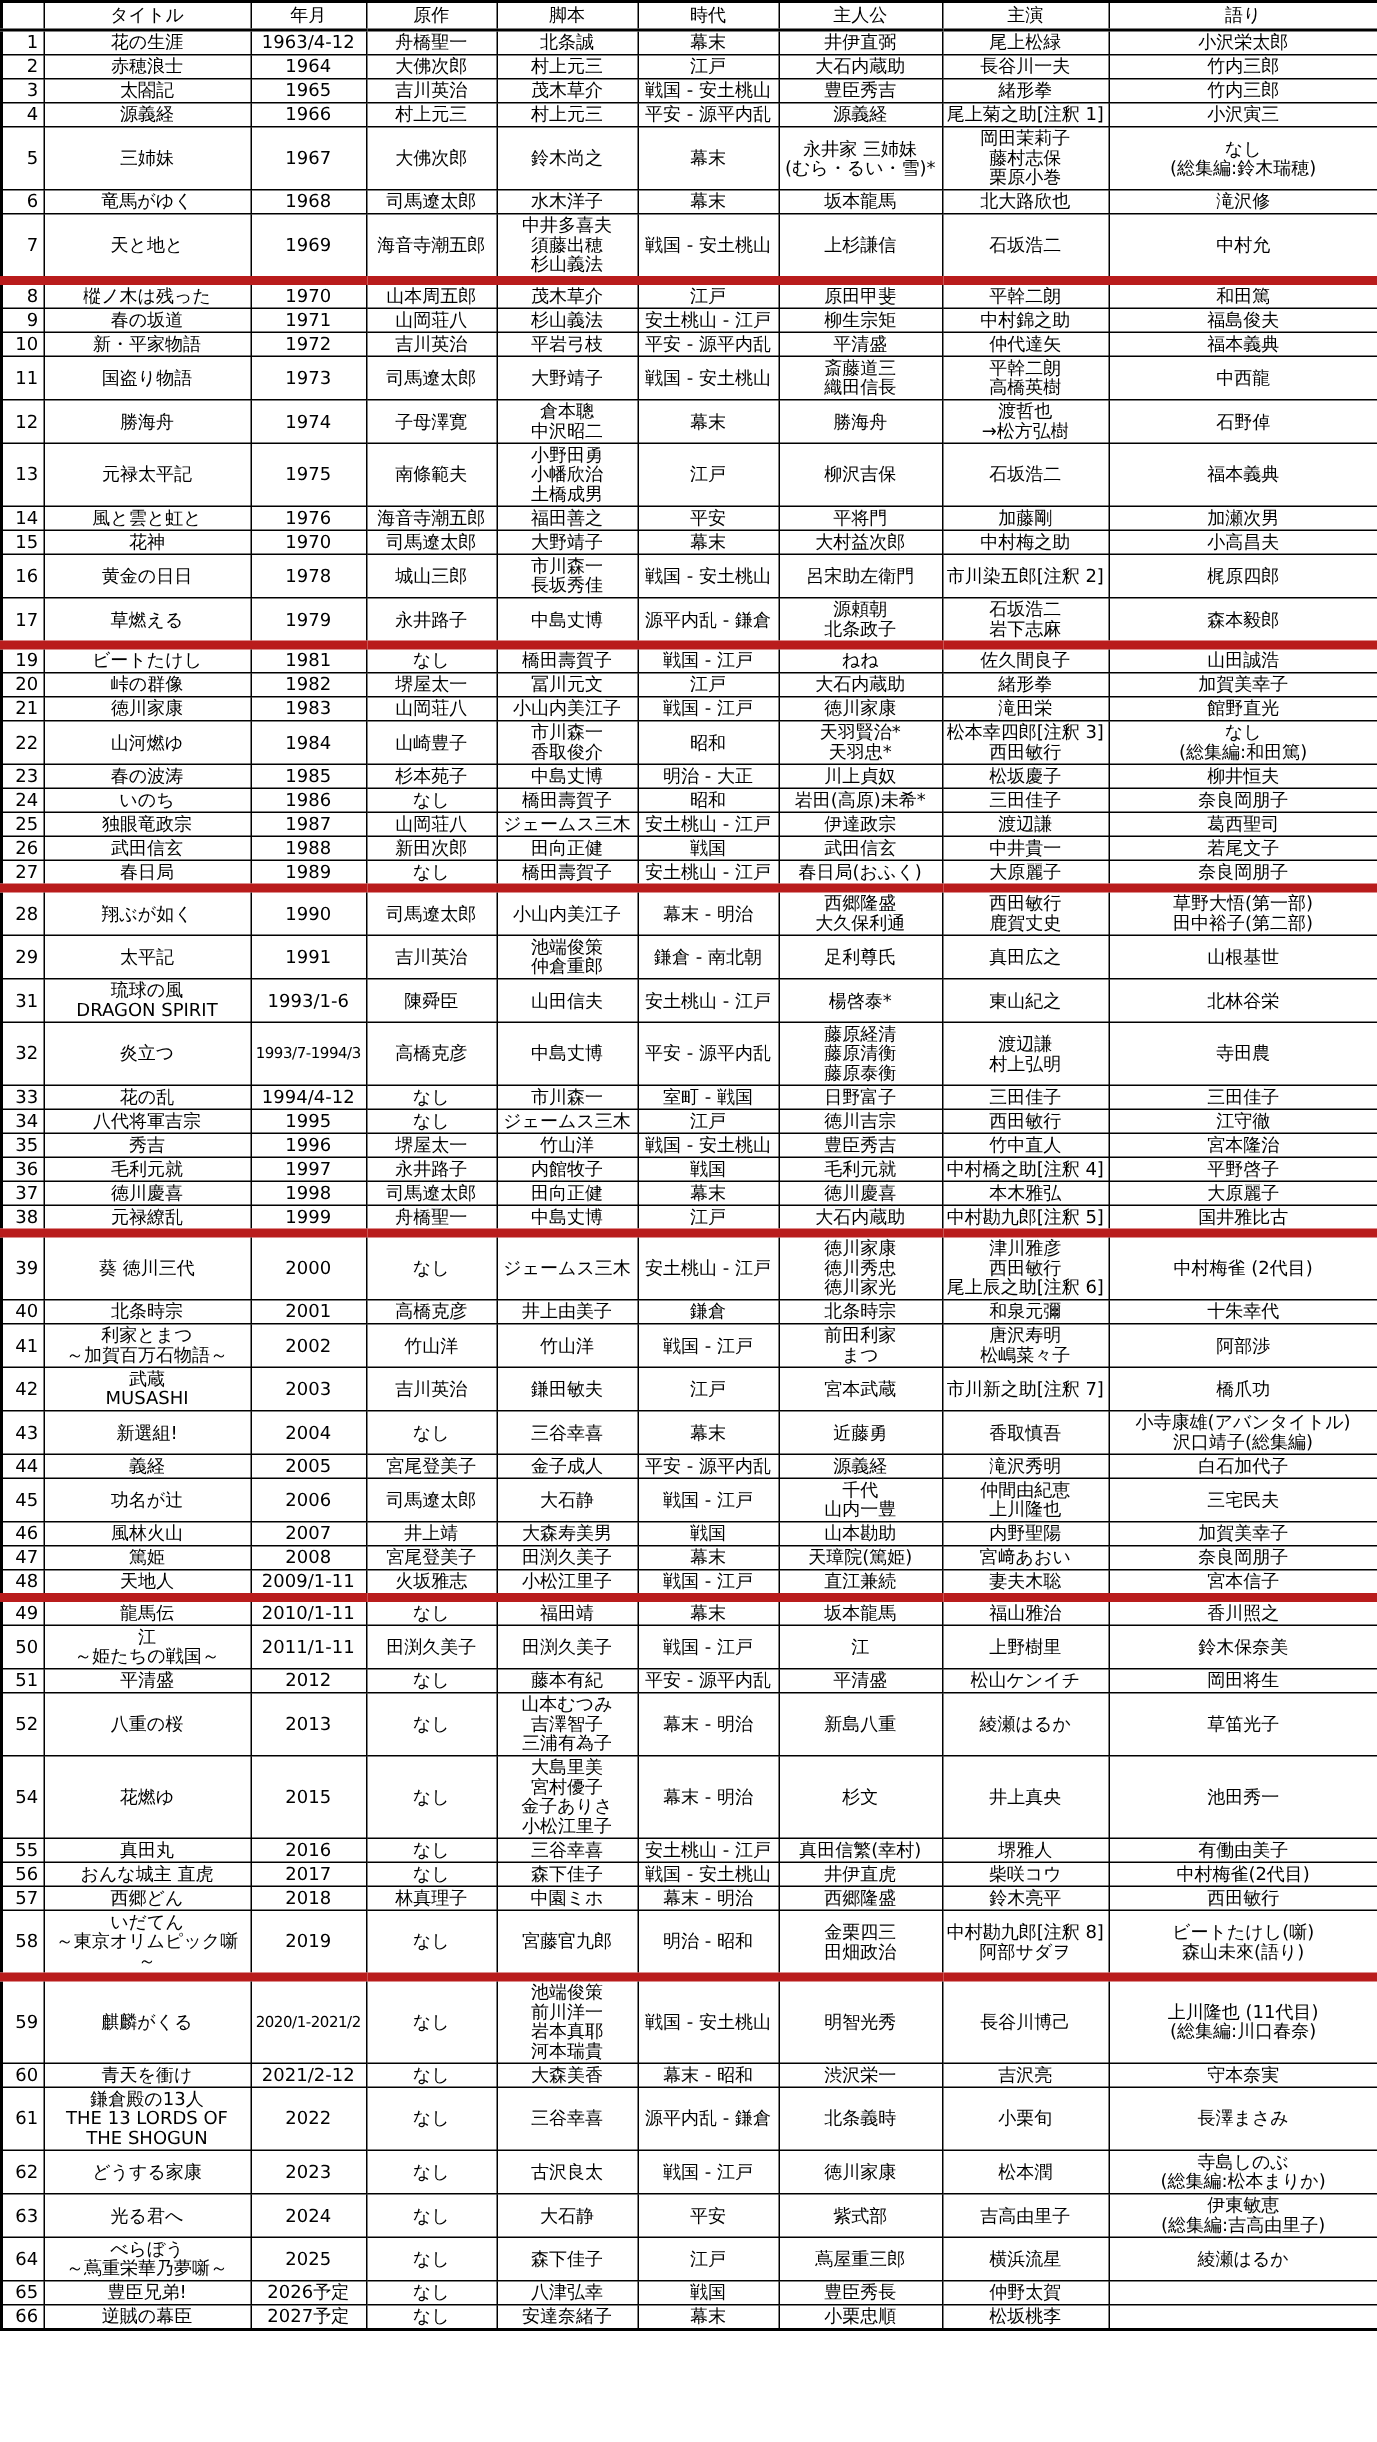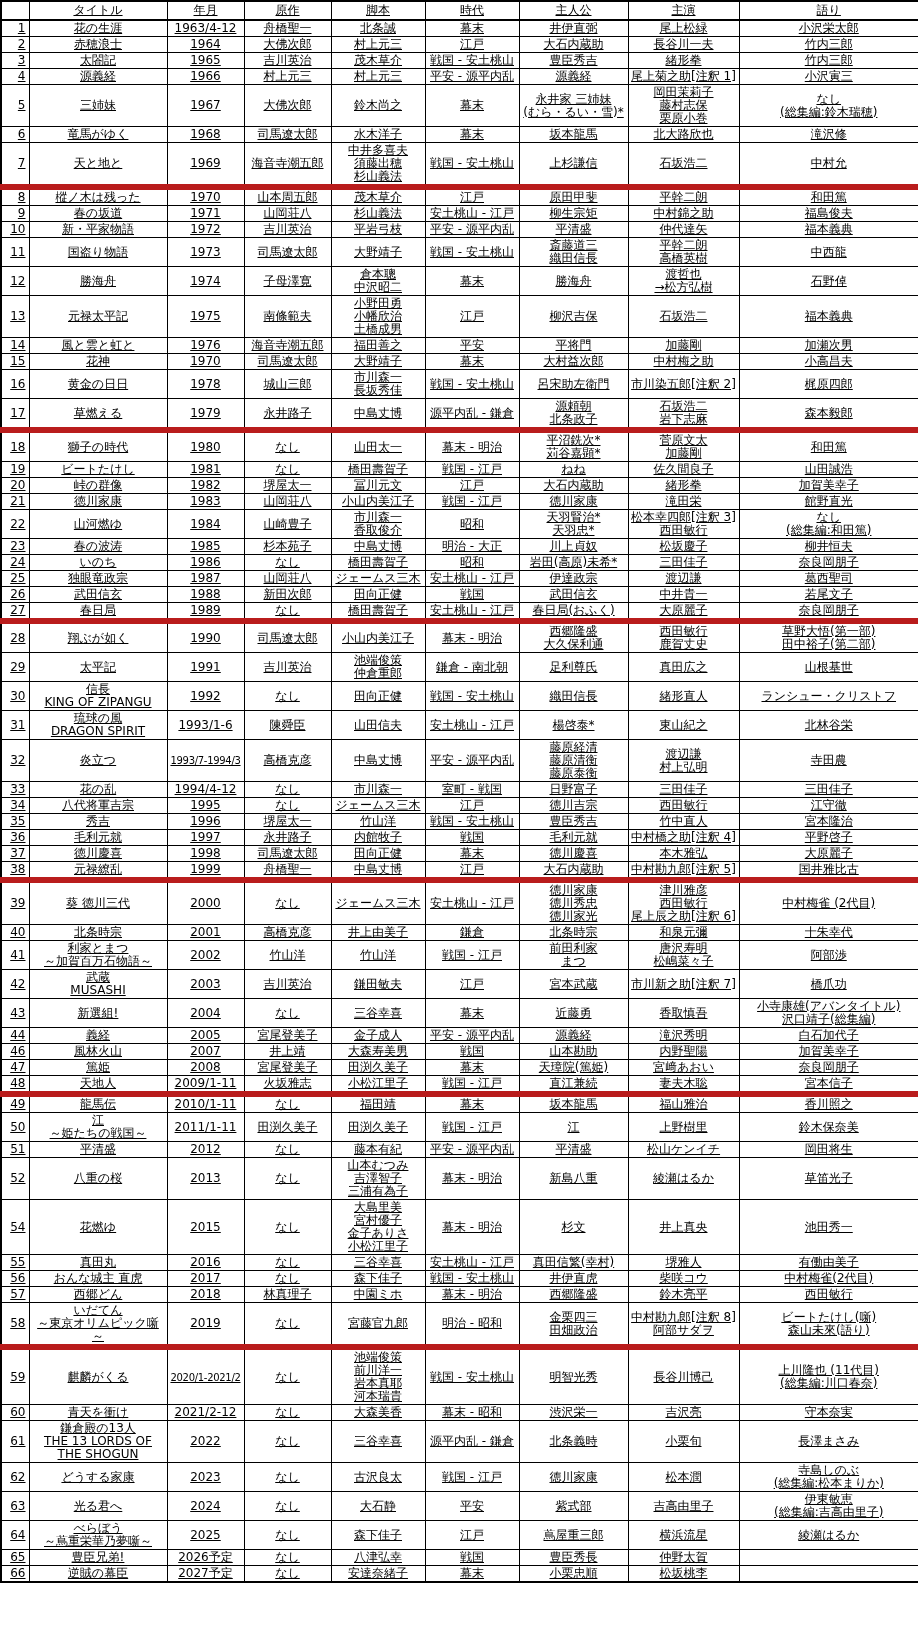--- a/index.html
+++ b/index.html
@@ -1,16 +1,16 @@
 <!DOCTYPE html>
 <html lang="ja"><head>
 <meta charset="utf-8">
 <style>
   html,body{margin:0;padding:0;background:#fff;}
-  .page{width:800px;text-decoration:underline;}
+  .page{width:800px;}
   table{
     border-collapse:collapse;
     table-layout:fixed;
     width:918px;
     font-family:"DejaVu Sans","Liberation Sans",sans-serif;
     font-size:12px;
     color:#000;
     border:2px solid #000;
   }
   th,td{
@@ -257,33 +257,20 @@
           <td>永井路子</td>
           <td>中島丈博</td>
           <td>源平内乱 - 鎌倉</td>
           <td>源頼朝
 北条政子</td>
           <td>石坂浩二
 岩下志麻</td>
           <td>森本毅郎</td>
         </tr>
         <tr>
-          <td>18</td>
-          <td>獅子の時代</td>
-          <td>1980</td>
-          <td>なし</td>
-          <td>山田太一</td>
-          <td>幕末 - 明治</td>
-          <td>平沼銑次*
-苅谷嘉顕*</td>
-          <td>菅原文太
-加藤剛</td>
-          <td>和田篤</td>
-        </tr>
-        <tr>
           <td>19</td>
           <td>ビートたけし</td>
           <td>1981</td>
           <td>なし</td>
           <td>橋田壽賀子</td>
           <td>戦国 - 江戸</td>
           <td>ねね</td>
           <td>佐久間良子</td>
           <td>山田誠浩</td>
         </tr>
@@ -399,32 +386,20 @@
           <td>1991</td>
           <td>吉川英治</td>
           <td>池端俊策
 仲倉重郎</td>
           <td>鎌倉 - 南北朝</td>
           <td>足利尊氏</td>
           <td>真田広之</td>
           <td>山根基世</td>
         </tr>
         <tr>
-          <td>30</td>
-          <td>信長
-KING OF ZIPANGU</td>
-          <td>1992</td>
-          <td>なし</td>
-          <td>田向正健</td>
-          <td>戦国 - 安土桃山</td>
-          <td>織田信長</td>
-          <td>緒形直人</td>
-          <td>ランシュー・クリストフ</td>
-        </tr>
-        <tr>
           <td>31</td>
           <td>琉球の風
 DRAGON SPIRIT</td>
           <td>1993/1-6</td>
           <td>陳舜臣</td>
           <td>山田信夫</td>
           <td>安土桃山 - 江戸</td>
           <td>楊啓泰*</td>
           <td>東山紀之</td>
           <td>北林谷栄</td>
@@ -578,20 +553,33 @@
           <td>義経</td>
           <td>2005</td>
           <td>宮尾登美子</td>
           <td>金子成人</td>
           <td>平安 - 源平内乱</td>
           <td>源義経</td>
           <td>滝沢秀明</td>
           <td>白石加代子</td>
         </tr>
         <tr>
+          <td>45</td>
+          <td>功名が辻</td>
+          <td>2006</td>
+          <td>司馬遼太郎</td>
+          <td>大石静</td>
+          <td>戦国 - 江戸</td>
+          <td>千代
+山内一豊</td>
+          <td>仲間由紀恵
+上川隆也</td>
+          <td>三宅民夫</td>
+        </tr>
+        <tr>
           <td>46</td>
           <td>風林火山</td>
           <td>2007</td>
           <td>井上靖</td>
           <td>大森寿美男</td>
           <td>戦国</td>
           <td>山本勘助</td>
           <td>内野聖陽</td>
           <td>加賀美幸子</td>
         </tr>

